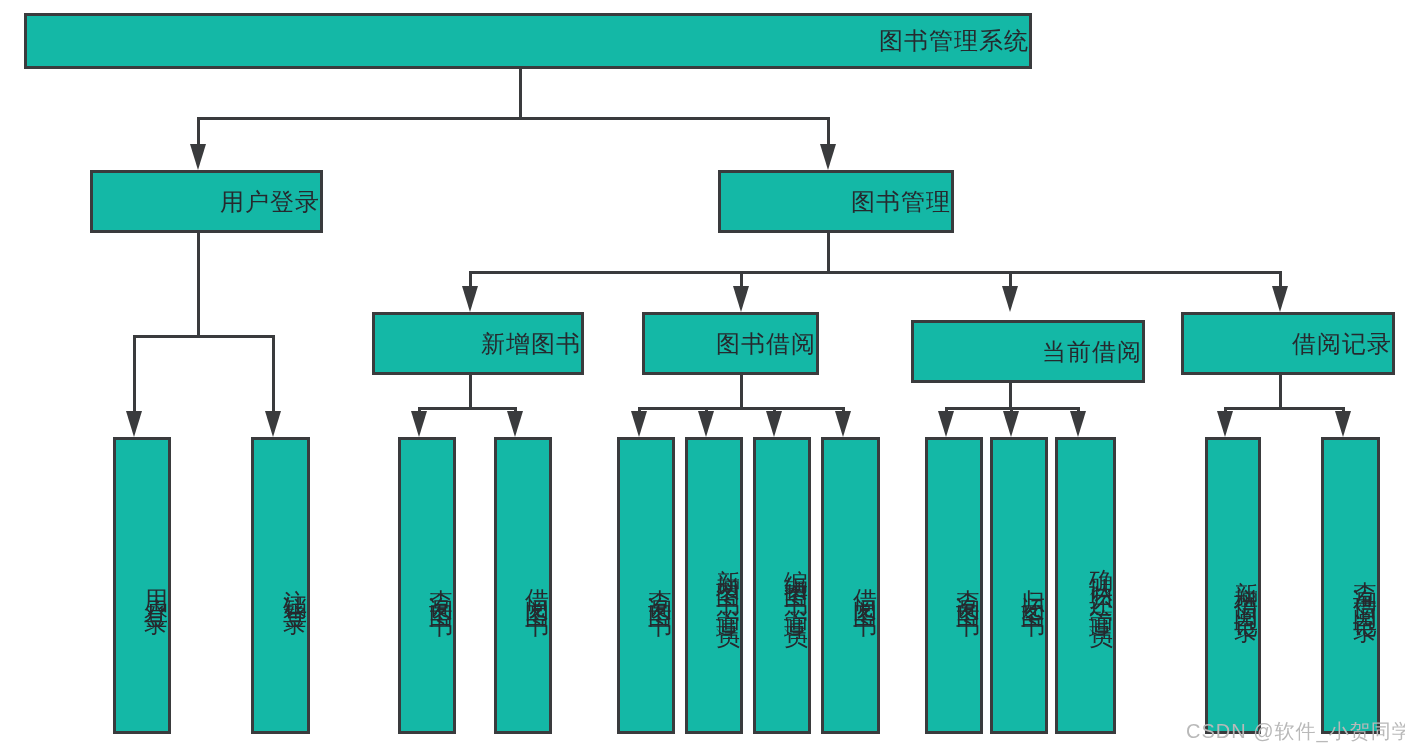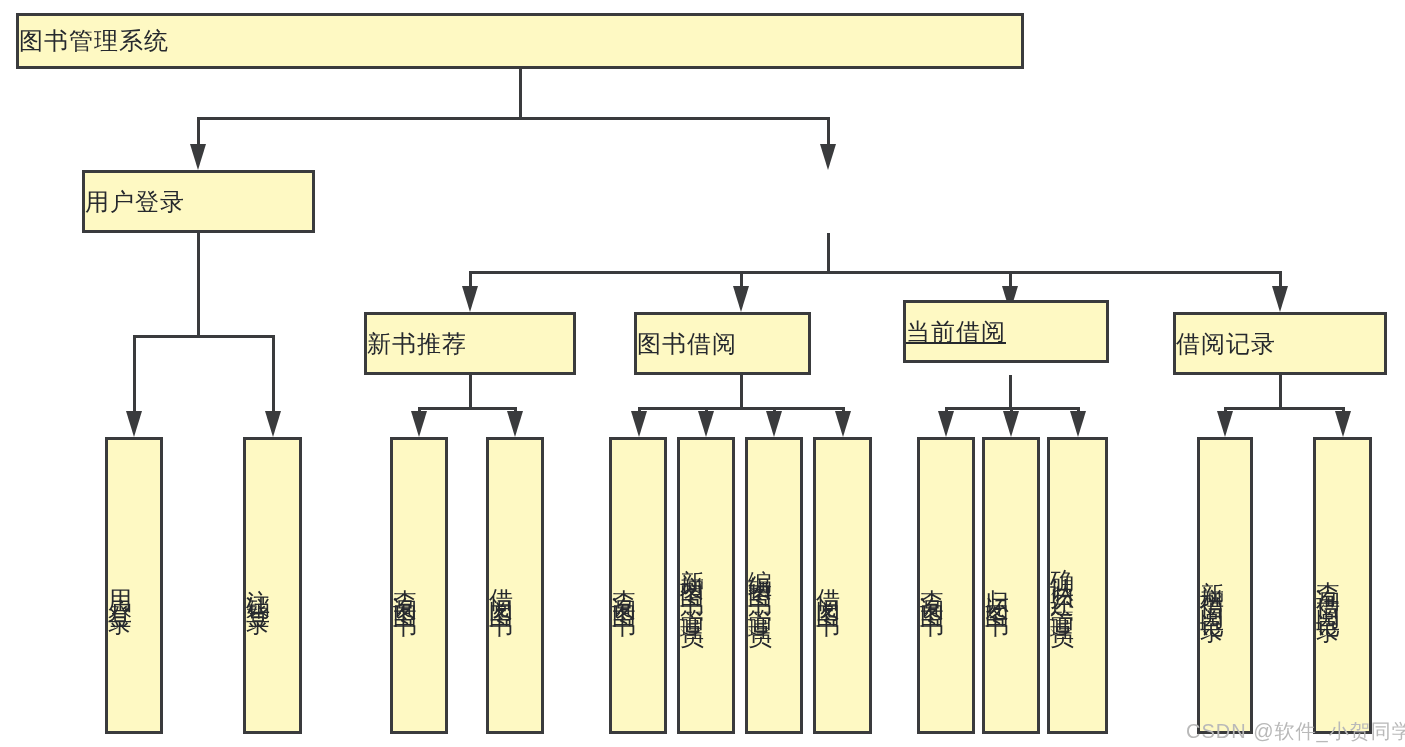--- a/index.html
+++ b/index.html
@@ -10,24 +10,25 @@
   #canvas {
     position:relative;
     width:1405px; height:747px;
     background:var(--bg,#ffffff);
     overflow:hidden;
   }
   .node {
     position:absolute;
     box-sizing:border-box;
     border:3px solid var(--border,#3a3b3d);
-    background:#fef9c3;
+    background:#14b8a6;
     color:var(--text,#27292e);
-    display:flex; align-items:center; justify-content:flex-start;
+    display:flex; align-items:center; justify-content:flex-end;
     font-size:24px;
+    margin-left:8px;
   }
   .node.horiz .label { letter-spacing:1px; white-space:nowrap; }
   .node.vert .label {
     writing-mode:vertical-rl;
     text-orientation:mixed;
     letter-spacing:8px;
     line-height:1;
   }
   .line {
     position:absolute;
@@ -106,27 +107,30 @@
     <div class="arrow" style="left: 1003px; top: 411px;"></div>
     <div class="arrow" style="left: 1070px; top: 411px;"></div>
     <div class="arrow" style="left: 1217px; top: 411px;"></div>
     <div class="arrow" style="left: 1335px; top: 411px;"></div>
     <div class="node horiz" style="left: 16px; top: 13px; width: 1008px; height: 56px;">
       <span class="label">图书管理系统</span>
     </div>
     <div class="node horiz" style="left: 82px; top: 170px; width: 233px; height: 63px;">
       <span class="label">用户登录</span>
     </div>
+    <div class="node horiz" style="left: 710px; top: 170px; width: 236px; height: 63px;">
+      <span class="label">图书管理</span>
+    </div>
     <div class="node horiz" style="left: 364px; top: 312px; width: 212px; height: 63px;">
-      <span class="label">新书推荐</span>
+      <span class="label">新增图书</span>
     </div>
     <div class="node horiz" style="left: 634px; top: 312px; width: 177px; height: 63px;">
       <span class="label">图书借阅</span>
     </div>
-    <div class="node horiz" style="left: 903px; top: 300px; width: 206px; height: 63px; text-decoration: underline;">
+    <div class="node horiz" style="left: 903px; top: 320px; width: 234px; height: 63px;">
       <span class="label">当前借阅</span>
     </div>
     <div class="node horiz" style="left: 1173px; top: 312px; width: 214px; height: 63px;">
       <span class="label">借阅记录</span>
     </div>
     <div class="node vert" style="left: 105px; top: 437px; width: 58px; height: 297px;">
       <span class="label">用户登录</span>
     </div>
     <div class="node vert" style="left: 243px; top: 437px; width: 59px; height: 297px;">
       <span class="label">注销登录</span>

